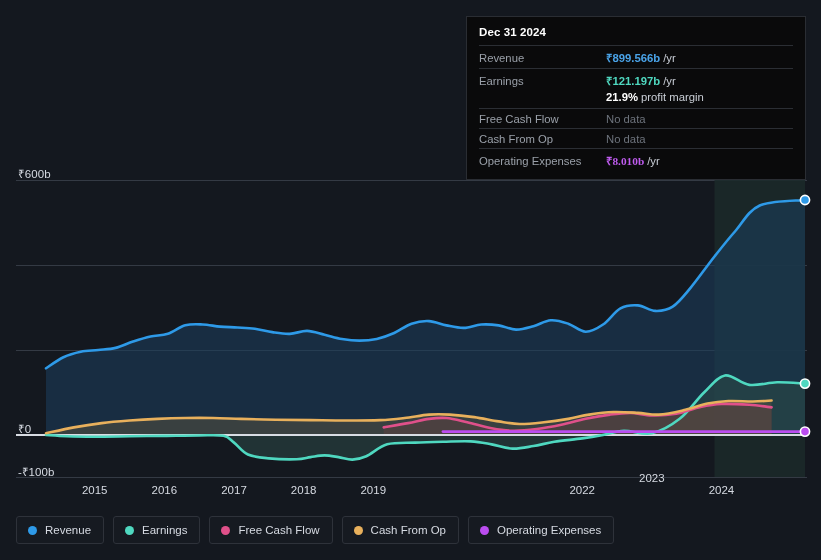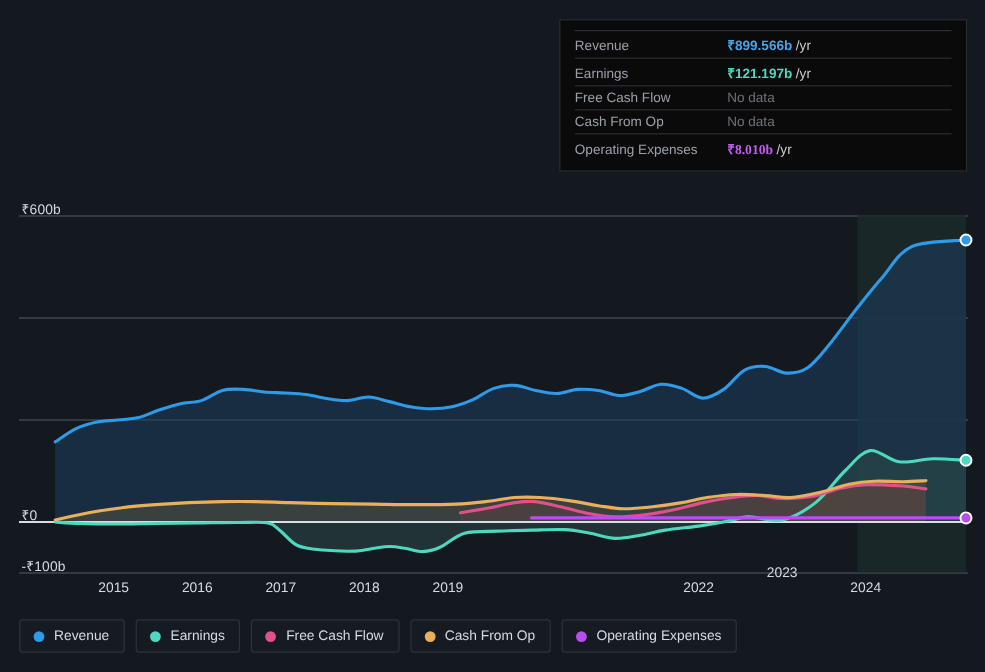--- a/index.html
+++ b/index.html
@@ -144,31 +144,37 @@
         <div class="axis-label-x" style="left: 373.275px; top: 484px;">2019</div>
         <div class="axis-label-x" style="left: 442.908px; top: 484px; margin-top: 32px;">2020</div>
         <div class="axis-label-x" style="left: 512.541px; top: 484px; margin-top: 33px;">2021</div>
         <div class="axis-label-x" style="left: 582.174px; top: 484px;">2022</div>
         <div class="axis-label-x" style="left: 651.807px; top: 472px;">2023</div>
         <div class="axis-label-x" style="left: 721.44px; top: 484px;">2024</div>
       </div>
   </div>
 
   <div id="tooltip">
+    <div class="tt-title">Dec 31 2024</div>
     <div id="tooltip-rows">
         <div class="tt-row">
           <div class="tt-label">Revenue</div>
           <div class="tt-value" style="color: rgb(74, 163, 232);">₹899.566b</div>
           <span class="tt-suffix">/yr</span>
         </div>
         <div class="tt-row">
           <div class="tt-label">Earnings</div>
           <div class="tt-value" style="color: rgb(79, 216, 192);">₹121.197b</div>
           <span class="tt-suffix">/yr</span>
         </div>
+        <div class="tt-row no-border">
+          <div class="tt-label"></div>
+          <div class="tt-value" style="color: rgb(255, 255, 255);">21.9%</div>
+          <span class="tt-suffix">profit margin</span>
+        </div>
         <div class="tt-row">
           <div class="tt-label">Free Cash Flow</div>
           <div class="tt-value tt-nodata" style="color: rgb(109, 115, 124);">No data</div>
         </div>
         <div class="tt-row">
           <div class="tt-label">Cash From Op</div>
           <div class="tt-value tt-nodata" style="color: rgb(109, 115, 124);">No data</div>
         </div>
         <div class="tt-row">
           <div class="tt-label">Operating Expenses</div>

